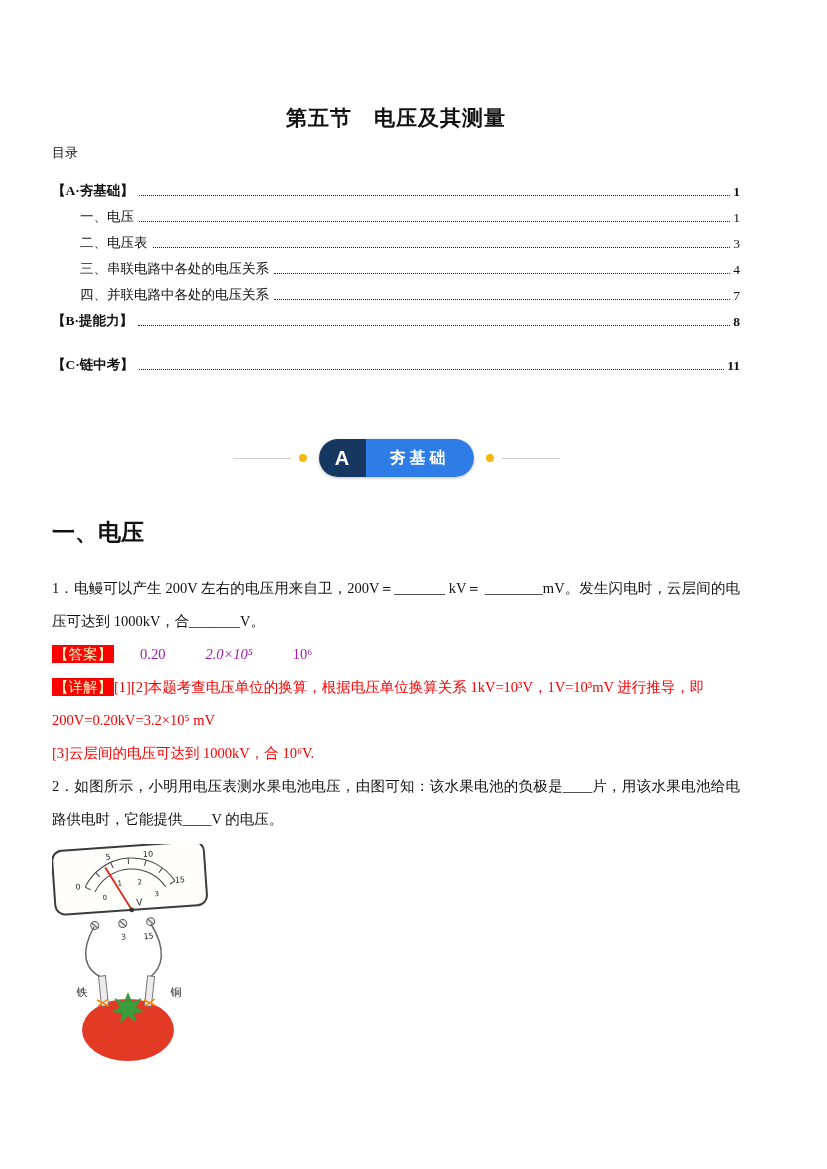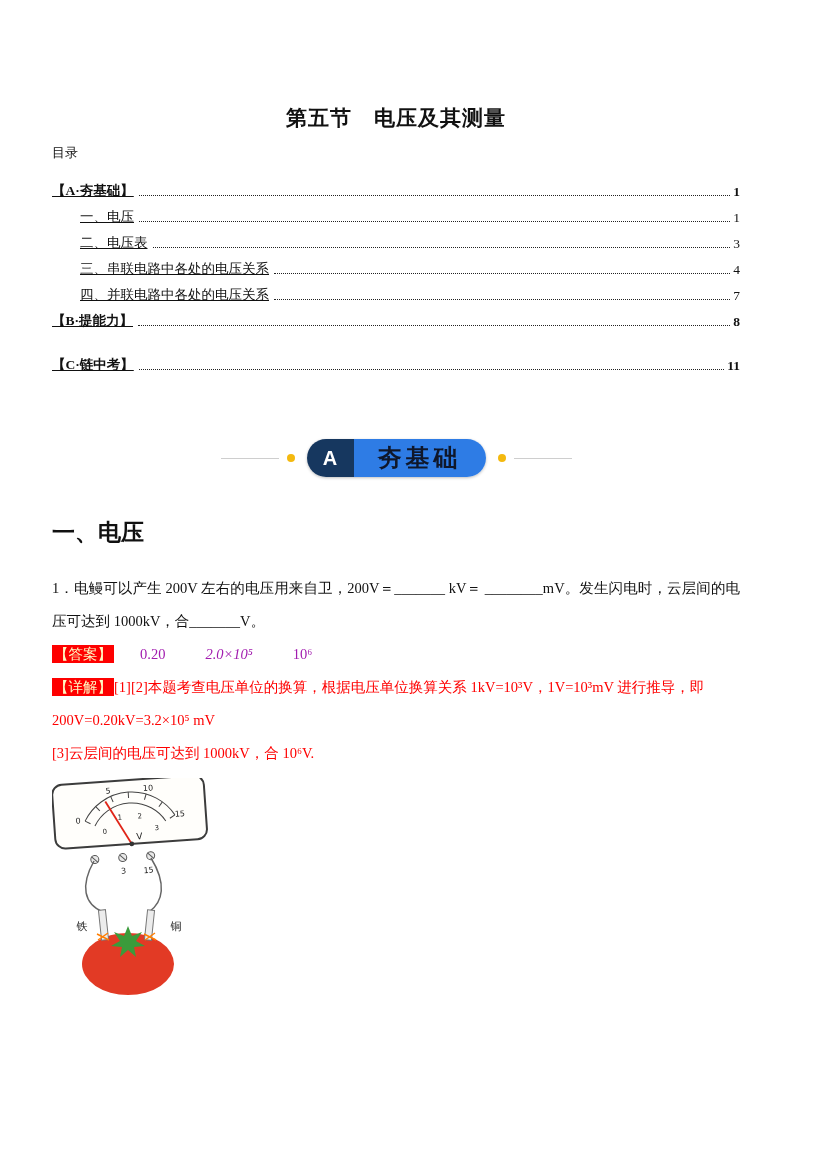--- a/index.html
+++ b/index.html
@@ -7,32 +7,32 @@
         font-family:"Liberation Serif","DejaVu Serif",serif;color:#111;}
   .content{padding:104px 87px 0 52px;}
   .doc-title{text-align:center;font-family:"Liberation Sans","DejaVu Sans",sans-serif;
              font-size:21px;font-weight:bold;letter-spacing:1px;margin:0;}
   .toc-heading{text-align:left;font-size:13px;margin-top:12px;}
   .toc{margin-top:15px;font-size:13.5px;}
   .toc-row{display:flex;align-items:flex-end;height:26px;cursor:pointer;}
   .toc-row.lvl2{padding-left:28px;font-weight:normal;}
   .toc-row.lvl1{font-weight:bold;}
   .toc-row.gap{margin-top:18px;}
-  .toc-label{white-space:nowrap;padding-bottom:3px;text-decoration:underline;}
+  .toc-label{white-space:nowrap;padding-bottom:3px;}
   .toc-dots{flex:1;border-bottom:1.6px dotted #222;margin:0 3px 7px 5px;}
   .toc-page{padding-bottom:3px;}
   .banner{margin-top:62px;display:flex;align-items:center;justify-content:center;}
   .banner-line{width:58px;height:1px;background:#cecece;}
   .banner-dot{width:8px;height:8px;border-radius:50%;background:#f4b90f;margin:0 8px;}
   .badge{display:flex;height:38px;border-radius:19px;overflow:hidden;margin:0 4px;
          font-family:"Liberation Sans","DejaVu Sans",sans-serif;box-shadow:0 1px 3px rgba(0,0,0,.25);}
   .badge-letter{width:47px;background:#16375f;color:#fff;display:flex;align-items:center;
                 justify-content:center;font-size:20px;font-weight:bold;}
-  .badge-label{background:#2e7ce5;color:#0f172a;display:flex;align-items:center;justify-content:center;
-               padding:0 24px;font-size:24px;font-weight:bold;letter-spacing:4px;}
+  .badge-label{background:#2e7ce5;color:#ffffff;display:flex;align-items:center;justify-content:center;
+               padding:0 24px;font-size:16px;font-weight:bold;letter-spacing:4px;}
   .section-heading{margin:40px 0 0 0;font-family:"Liberation Sans","DejaVu Sans",sans-serif;
                    font-size:23px;font-weight:bold;}
   .q-text{margin:24px 0 0 0;font-size:14.5px;line-height:33px;text-align:justify;}
   .q-text.q2{margin-top:0;}
   .ans-line{font-size:14.5px;line-height:33px;}
   .tag{background:#fe0000;color:#fef9c3;padding:1px 2px;}
   .ans-val{color:#a21caf;}
   .ans-val.a1{margin-left:26px;}
   .ans-val.a2{margin-left:40px;font-style:italic;}
   .ans-val.a3{margin-left:40px;}
@@ -105,20 +105,21 @@
     <div class="ans-line">
       <span class="tag">【答案】</span><span class="ans-val a1">0.20</span><span class="ans-val a2">2.0×10⁵</span><span class="ans-val a3">10⁶</span>
     </div>
 
     <div class="detail">
       <span class="tag">【详解】</span><span>[1][2]本题考查电压单位的换算，根据电压单位换算关系 1kV=10³V，1V=10³mV 进行推导，即</span>
     </div>
     <div class="detail">200V=0.20kV=3.2×10⁵ mV</div>
     <div class="detail">[3]云层间的电压可达到 1000kV，合 10⁶V.</div>
 
+    <p class="q-text q2">2．如图所示，小明用电压表测水果电池电压，由图可知：该水果电池的负极是____片，用该水果电池给电路供电时，它能提供____V 的电压。</p>
 
     <div class="figure">
       <svg width="160" height="220" viewBox="0 0 160 220">
         <g transform="rotate(-4 78 40)">
           <rect x="2" y="2" width="152" height="64" rx="10" fill="#fffefb" stroke="#3c3c3c" stroke-width="2"></rect>
           <path d="M 33 40 A 52 52 0 0 1 123 40" fill="none" stroke="#444" stroke-width="1"></path>
           <path d="M 42.5 45.5 A 41 41 0 0 1 113.5 45.5" fill="none" stroke="#444" stroke-width="1"></path>
           <g stroke="#444" stroke-width="1">
             <line x1="33" y1="40" x2="38.2" y2="43"></line>
             <line x1="44.6" y1="26.2" x2="48.4" y2="30.8"></line>

